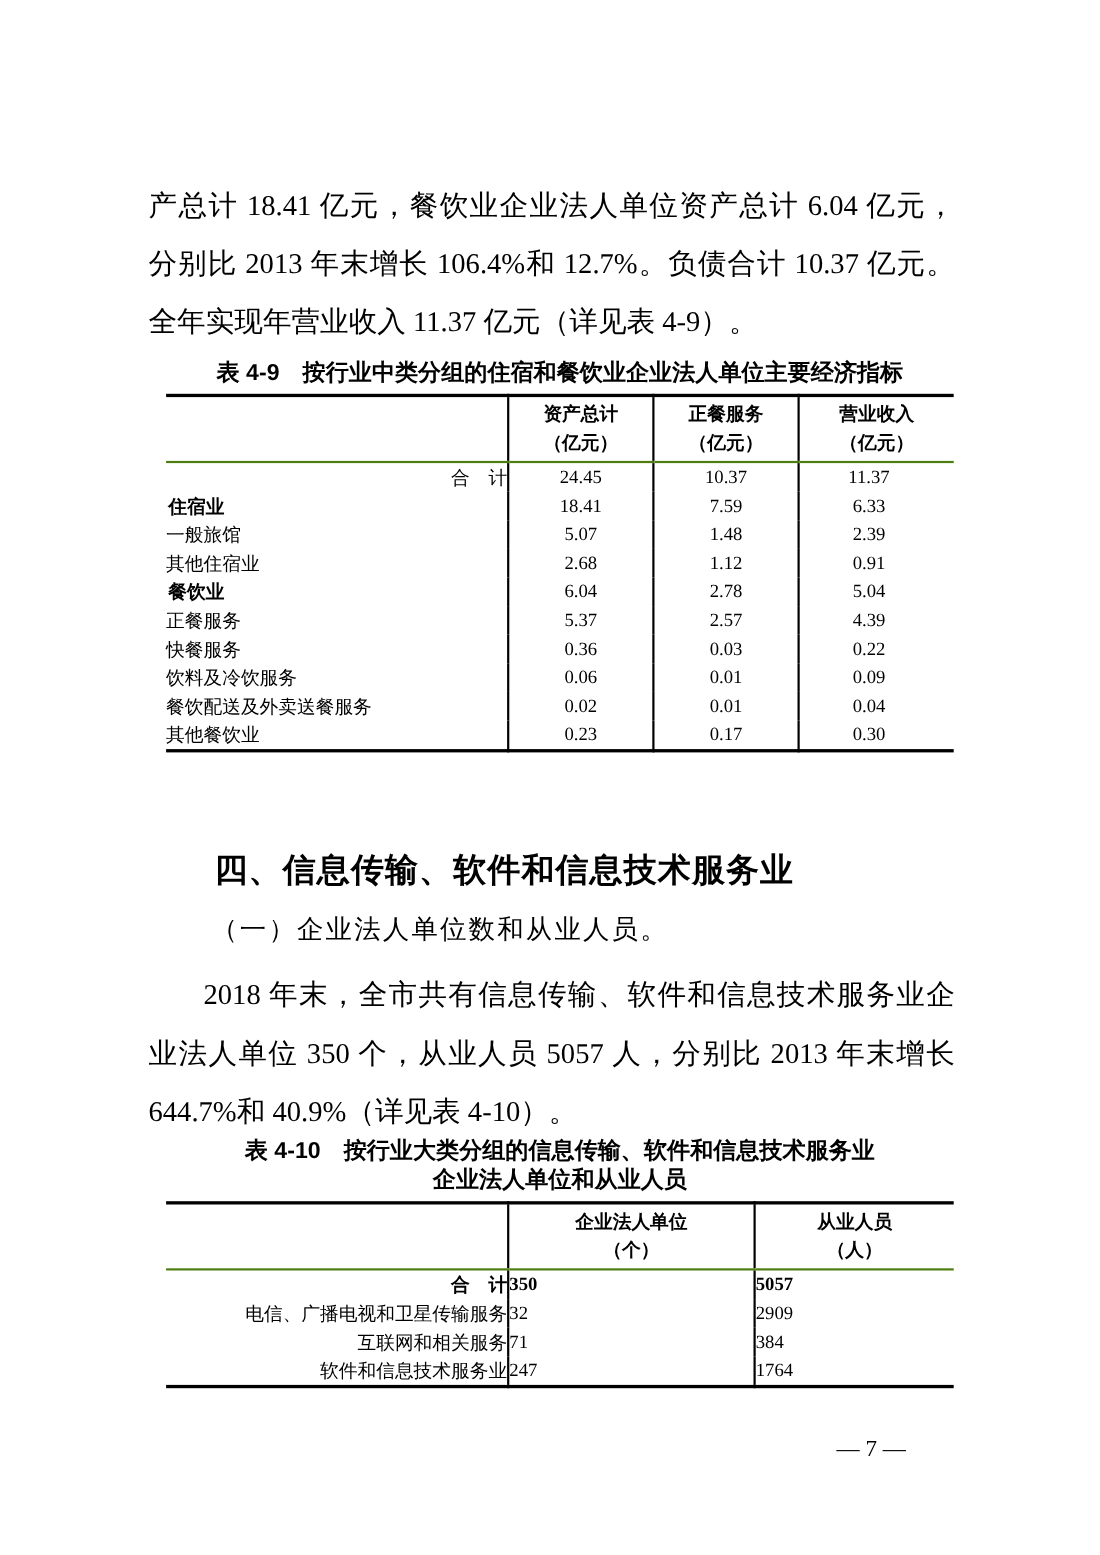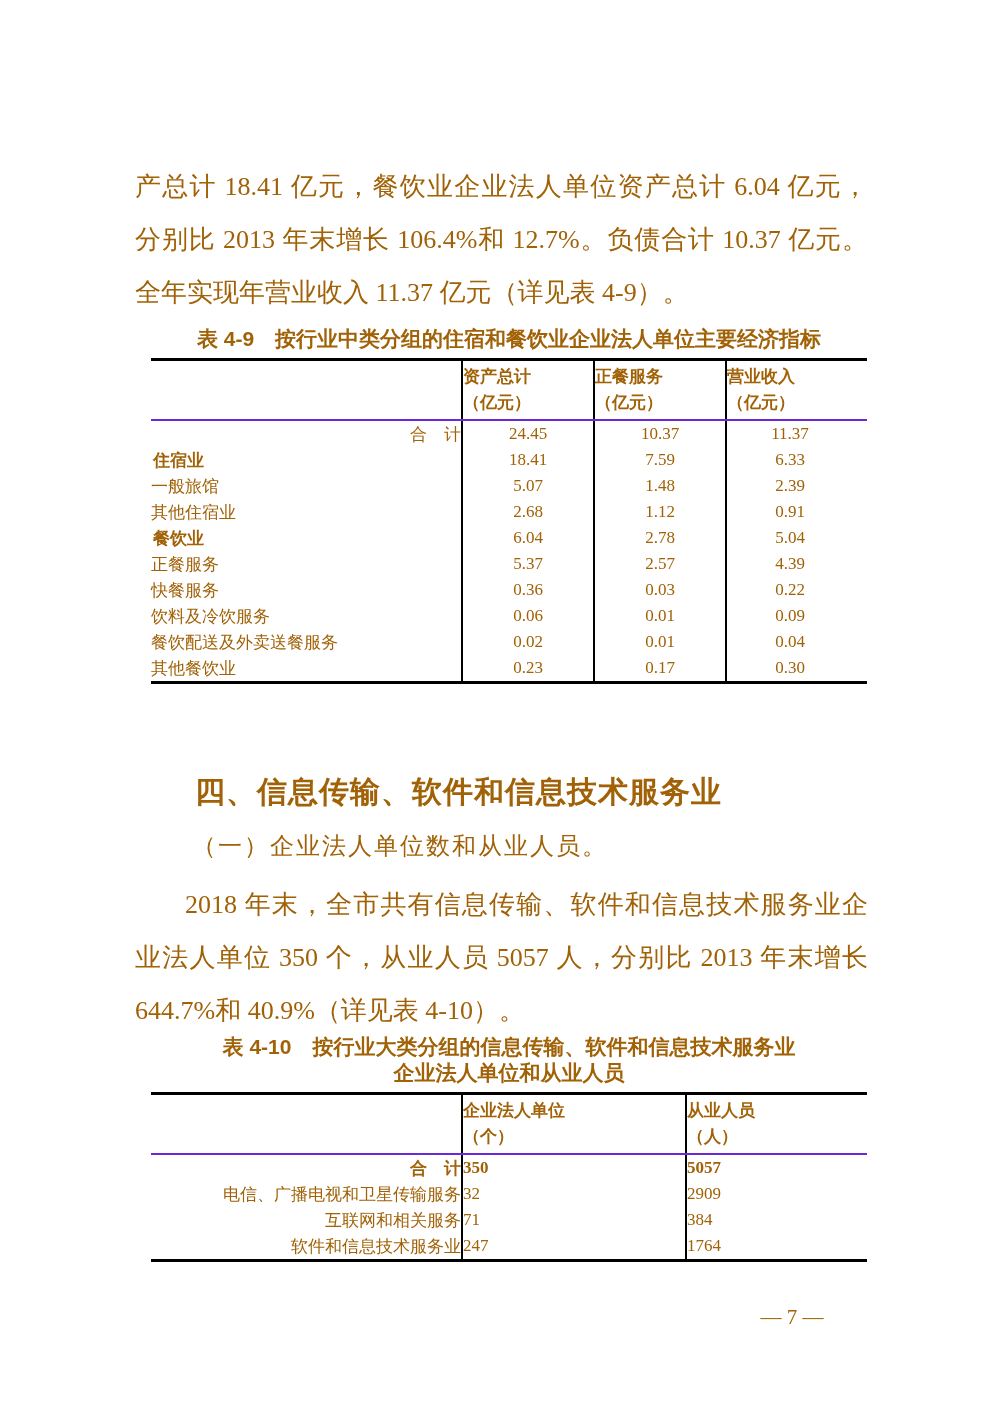--- a/index.html
+++ b/index.html
@@ -1,18 +1,18 @@
 <!DOCTYPE html>
 <html><head>
 <meta charset="utf-8">
 <style>
   html,body { margin:0; padding:0; background:#e8e8e8; }
   .page {
     position:relative; width:1000px; height:1414px; margin:0 auto;
-    background:#ffffff; color:#a16207;
+    background:#ffffff; color:#000000;
     font-family:"Liberation Serif","DejaVu Serif",serif;
     overflow:hidden;
   }
   
   .para { position:absolute; left:135px; width:733px; font-size:26px; }
   .pline { height:53px; line-height:53px; }
   .pline.just { text-align:justify; text-align-last:justify; }
   .pline.indent { padding-left:50px; }
 
   
@@ -31,22 +31,22 @@
   .tbl-title {
     text-align:center; font-weight:bold; font-size:21px; line-height:26px;
     font-family:"Liberation Sans","DejaVu Sans",sans-serif;
   }
   table.tbl {
     border-collapse:collapse; table-layout:fixed; width:716px;
     border-top:3px solid #000; border-bottom:3px solid #000;
     font-size:17px;
   }
   table.tbl thead th {
-    border-bottom:2px solid #6d28d9; font-weight:bold;
-    text-align:left; vertical-align:middle; line-height:26px; padding:3px 0;margin-top:43px;
+    border-bottom:2px solid #4d7c0f; font-weight:bold;
+    text-align:center; vertical-align:middle; line-height:26px; padding:3px 0;margin-top:43px;
   }
   table.tbl th + th, table.tbl td + td { border-left:2px solid #000; }
   table.tbl td { height:26px; padding:0; vertical-align:middle; }
   td.lbl { text-align:left; padding-left:36px; }
   td.lbl.cat { padding-left:2px; font-weight:bold; }
   td.lbl.total { text-align:right; padding-left:0; }
   td.lbl.plain { padding-left:14px;text-align:right; }
   td.num { text-align:center; padding-right:8px; }
   td.num.last { padding-right:14px; }
   td.cnum { text-align:left; }

